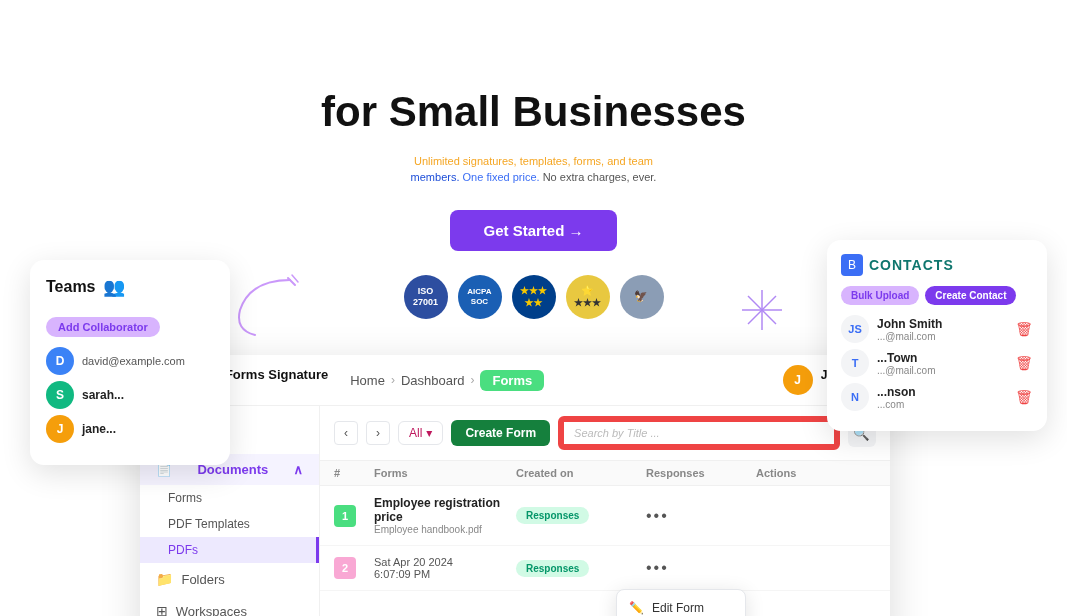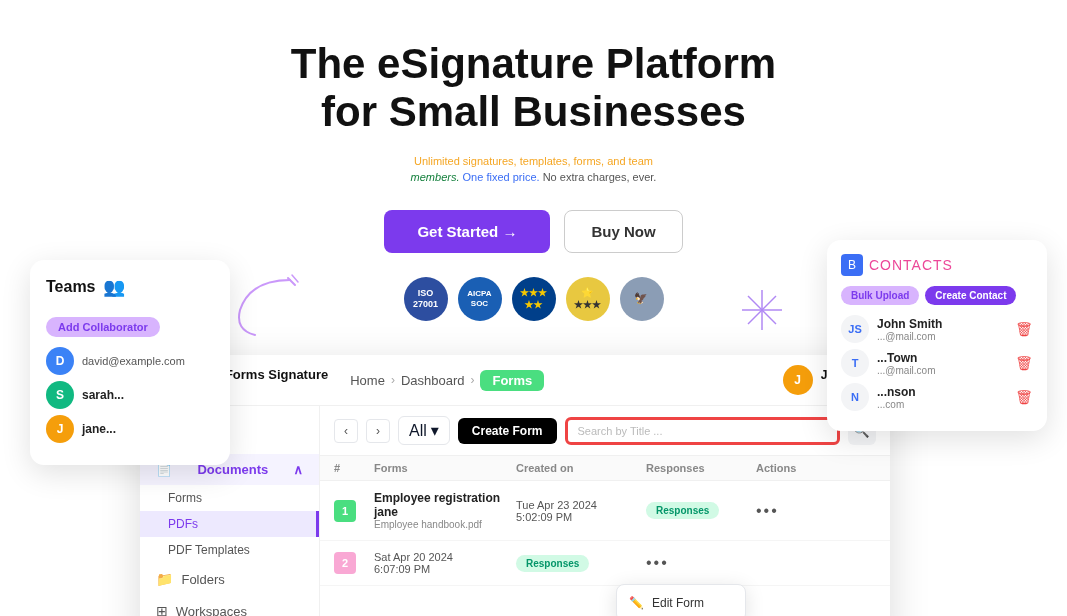--- a/index.html
+++ b/index.html
@@ -171,21 +171,21 @@
       width: 22px;
       height: 22px;
       background: #3b6ef5;
       border-radius: 4px;
       display: flex;
       align-items: center;
       justify-content: center;
       color: white;
       font-size: 12px;
     }
-    .contacts-title { font-size: 14px; font-weight: 400; letter-spacing: 1px; color: #ec4899; text-align: right; }
+    .contacts-title { font-size: 14px; font-weight: 700; letter-spacing: 1px; color: #0f766e; text-align: right; }
     .contacts-actions { display: flex; gap: 6px; margin-bottom: 10px; }
     .contacts-btn {
       border: none;
       border-radius: 20px;
       padding: 4px 10px;
       font-size: 10px;
       font-weight: 600;
       cursor: pointer;
     }
     .bulk-upload-btn { background: #d8b4fe; color: #7c3aed; }
@@ -399,48 +399,49 @@
       display: flex;
       align-items: center;
       justify-content: center;
       font-size: 12px;
       color: #555;
     }
     .filter-select {
       border: 1px solid #e5e7eb;
       border-radius: 6px;
       padding: 4px 10px;
-      font-size: 16px;
-      color: #0f172a;
+      font-size: 12px;
+      color: #be185d;
       background: white;
       display: flex;
       align-items: flex-end;
       gap: 4px;
       cursor: pointer;
     }
     .create-form-btn {
-      background: #000000;
+      background: #15803d;
       color: white;
       border: none;
       border-radius: 6px;
       padding: 6px 14px;
       font-size: 12px;
       font-weight: 600;
       cursor: pointer;
     }
     .search-box {
       flex: 1;
-      border: 3px solid #ef4444;
+      border: 6px solid #ef4444;
       border-radius: 6px;
       padding: 5px 10px;
       font-size: 12px;
       color: #999;
       display: flex;
       align-items: center;
       gap: 6px;
+      font-style: italic;
     }
     .search-btn {
       width: 28px;
       height: 28px;
       background: #f3f4f6;
       border: none;
       border-radius: 6px;
       cursor: pointer;
       display: flex;
       align-items: center;
@@ -523,32 +524,31 @@
       color: #333;
       cursor: pointer;
     }
     .dropdown-icon { font-size: 12px; color: #888; }
   </style>
 </head>
 <body>
 
 <div class="hero">
   <h1 class="hero-title">
-    <span>The eSignature Platform</span><br>
+    <br>
     <span>for Small Businesses</span>
   </h1>
   <p class="hero-subtitle">
     <span style="color:#f5a623;">Unlimited signatures, templates, forms, and team</span><br>
-    <span style="color:#15803d;font-style:italic;">members.</span>
+    <span style="color:#1d4ed8;">members.</span>
     <span style="color:#3b6ef5;"> One fixed price.</span>
     <span> No extra charges, ever.</span>
   </p>
   <div class="cta-buttons">
     <button class="btn-get-started">Get Started →</button>
-    <button class="btn-buy-now">Buy Now</button>
   </div>
   <div class="badges">
     <div class="badge-circle badge-iso">ISO<br>27001</div>
     <div class="badge-circle badge-gdpr" style="font-size:8px;">AICPA<br>SOC</div>
     <div class="badge-circle badge-eu">★★★<br>★★</div>
     <div class="badge-circle badge-star" style="font-size:10px;">⭐<br>★★★</div>
     <div class="badge-circle" style="background:#8b9db5;color:white;font-size:11px;">🦅</div>
   </div>
 </div>
 
@@ -660,22 +660,22 @@
       <div class="sidebar-create">
         <div class="create-plus">+</div>
         <span>Create</span>
       </div>
       <div class="sidebar-section">
         <span>📄</span>
         <span>Documents</span>
         <span>∧</span>
       </div>
       <div class="sidebar-sub-item">Forms</div>
+      <div class="sidebar-sub-item">PDF Templates</div>
       <div class="sidebar-sub-item active">PDFs</div>
-      <div class="sidebar-sub-item">PDF Templates</div>
       <div class="sidebar-item">
         <span class="folder-icon">📁</span>
         <span>Folders</span>
       </div>
       <div class="sidebar-item">
         <span class="folder-icon">⊞</span>
         <span>Workspaces</span>
       </div>
     </div>
 
@@ -703,26 +703,22 @@
         <span>Created on</span>
         <span>Responses</span>
         <span>Actions</span>
       </div>
 
       <div class="table-row">
         <div>
           <div class="row-num row-num-green">1</div>
         </div>
         <div>
-          <div class="form-name">Employee registration jane</div>
+          <div class="form-name">Employee registration price</div>
           <div class="form-file">Employee handbook.pdf</div>
-        </div>
-        <div>
-          <div class="date-text">Tue Apr 23 2024</div>
-          <div class="date-text">5:02:09 PM</div>
         </div>
         <div>
           <span class="responses-badge">Responses</span>
         </div>
         <div style="position:relative;">
           <button class="more-btn">•••</button>
         </div>
       </div>
 
       <div class="table-row" style="position:relative;">

